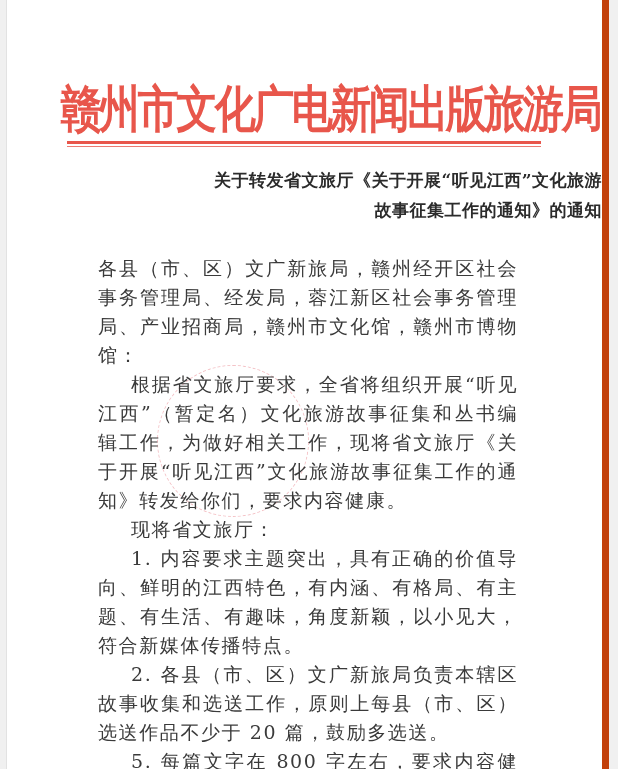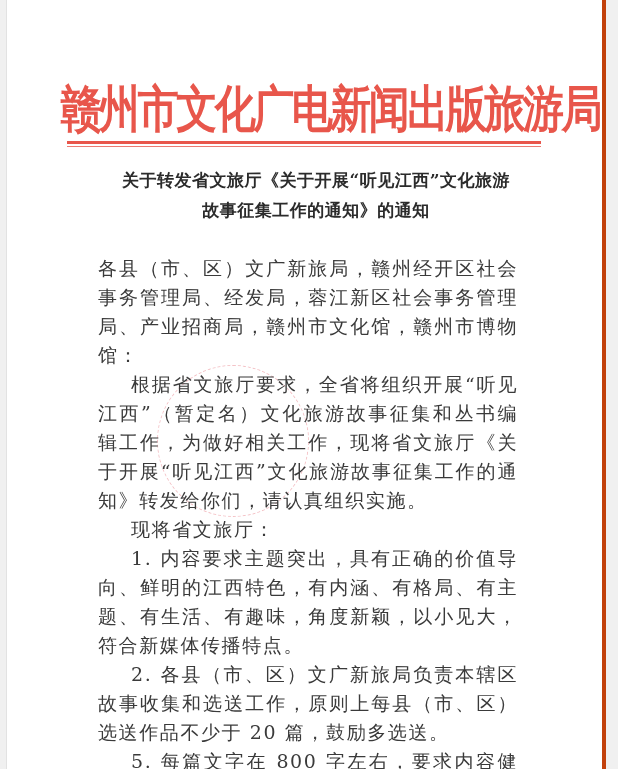--- a/index.html
+++ b/index.html
@@ -6,21 +6,21 @@
   body {
     width:618px; height:769px; overflow:hidden;
     background:#f0f0f0;
     font-family:"DejaVu Serif", "Liberation Serif", serif;
     position:relative;
   }
   .page {
     position:absolute; left:6px; top:0; width:595px; height:769px;
     background:#ffffff;
     border-left:1px solid #e2e2e2;
-    border-right:4px solid #c2410c;
+    border-right:7px solid #c2410c;
   }
   .letterhead {
     position:absolute; left:0; right:0; top:76px;
     text-align:center;
     color:#e8564b;
     font-family:"DejaVu Serif", "Liberation Serif", serif;
     font-weight:bold;
     font-size:50px;
     line-height:66px;
     letter-spacing:-3px;
@@ -28,21 +28,21 @@
     transform-origin:center;
     white-space:nowrap;
   }
   .rule {
     position:absolute; left:60px; width:474px; top:141px; height:6px;
   }
   .rule .thick { position:absolute; left:0; right:0; top:0; height:3px; background:#e8564b; }
   .rule .thin { position:absolute; left:0; right:0; top:5px; height:1px; background:#ec7b72; }
   .doc-title {
     position:absolute; left:0; right:0; top:165px;
-    text-align:center; color:#2b2b2b;
+    text-align:right; color:#2b2b2b;
     font-weight:bold; font-size:17px; line-height:30px;
     letter-spacing:0.5px;
     padding-left:23px;
   }
   .doc-title div { white-space:nowrap; }
   .body {
     position:absolute; left:91px; width:420px; top:254px;
     color:#3a3a3a; font-size:19px; line-height:29px;
     letter-spacing:1.6px;
   }
@@ -67,19 +67,19 @@
 
   <div class="doc-title">
     <div>关于转发省文旅厅《关于开展“听见江西”文化旅游</div>
     <div>故事征集工作的通知》的通知</div>
   </div>
 
   <div class="stamp"></div>
 
   <div class="body">
     <p>各县（市、区）文广新旅局，赣州经开区社会事务管理局、经发局，蓉江新区社会事务管理局、产业招商局，赣州市文化馆，赣州市博物馆：</p>
-    <p class="indent">根据省文旅厅要求，全省将组织开展“听见江西”（暂定名）文化旅游故事征集和丛书编辑工作，为做好相关工作，现将省文旅厅《关于开展“听见江西”文化旅游故事征集工作的通知》转发给你们，请认真组织实施。</p>
+    <p class="indent">根据省文旅厅要求，全省将组织开展“听见江西”（暂定名）文化旅游故事征集和丛书编辑工作，为做好相关工作，现将省文旅厅《关于开展“听见江西”文化旅游故事征集工作的通知》转发给你们，要求内容健康。</p>
     <p class="indent">现将省文旅厅：</p>
     <p class="indent">1. 内容要求主题突出，具有正确的价值导向、鲜明的江西特色，有内涵、有格局、有主题、有生活、有趣味，角度新颖，以小见大，符合新媒体传播特点。</p>
     <p class="indent">2. 各县（市、区）文广新旅局负责本辖区故事收集和选送工作，原则上每县（市、区）选送作品不少于 20 篇，鼓励多选送。</p>
     <p class="indent">5. 每篇文字在 800 字左右，要求内容健康、文笔流畅、语言优美、通俗浅易，有故事、有情节、有细节，生动有趣，可读性强。</p>
   </div>
 </div>
 
 </body></html>

